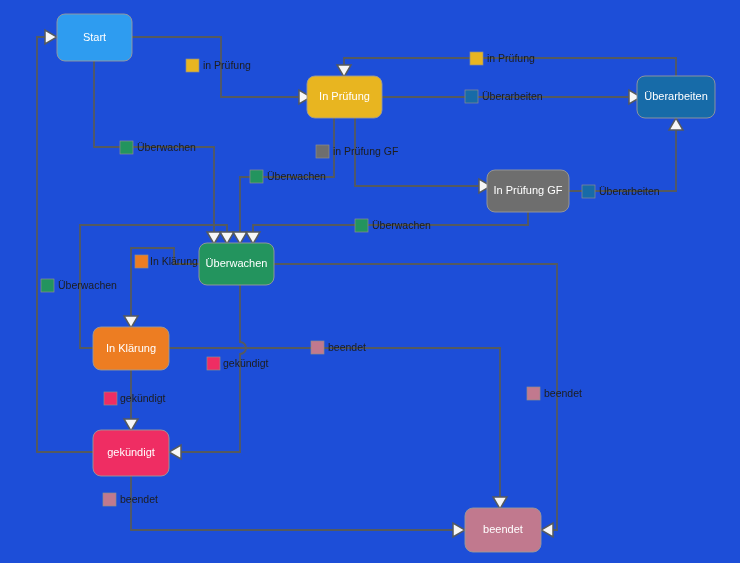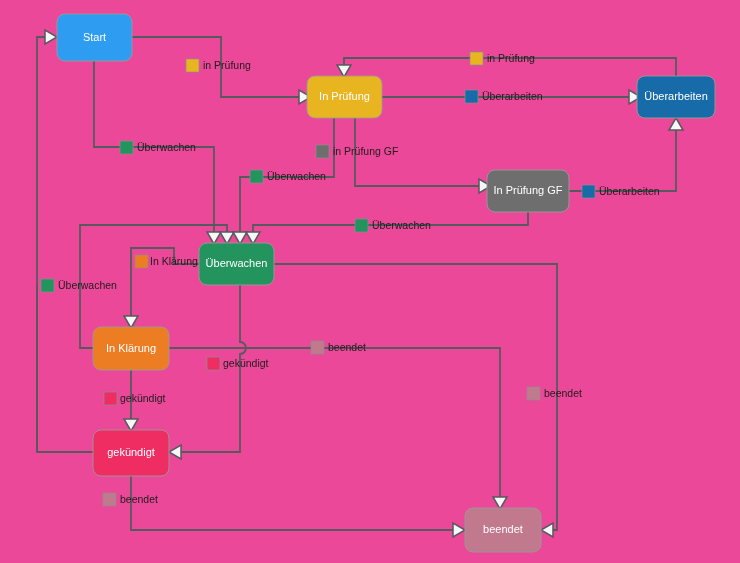--- a/index.html
+++ b/index.html
@@ -4,21 +4,21 @@
 <style>
   html, body {
     margin: 0;
     padding: 0;
     background: #ffffff;
   }
   #canvas {
     position: relative;
     width: 740px;
     height: 563px;
-    background: #ec4899;
+    background: #1d4ed8;
     font-family: "Liberation Sans", sans-serif;
     overflow: hidden;
   }
   svg#diagram {
     position: absolute;
     left: 0; top: 0;
     width: 740px;
     height: 563px;
     display: block;
   }

